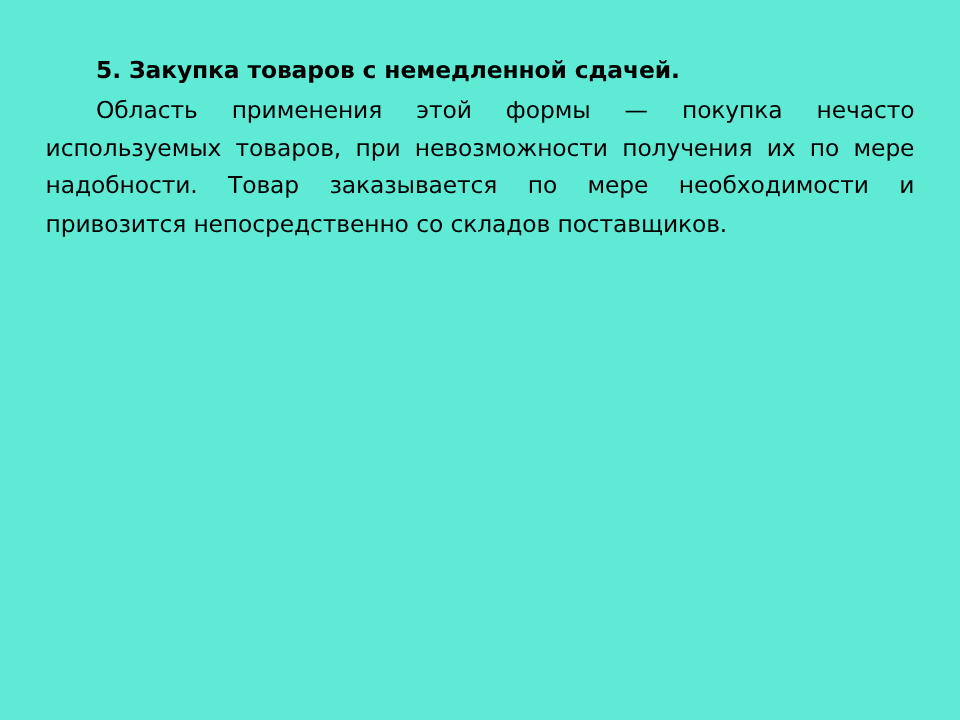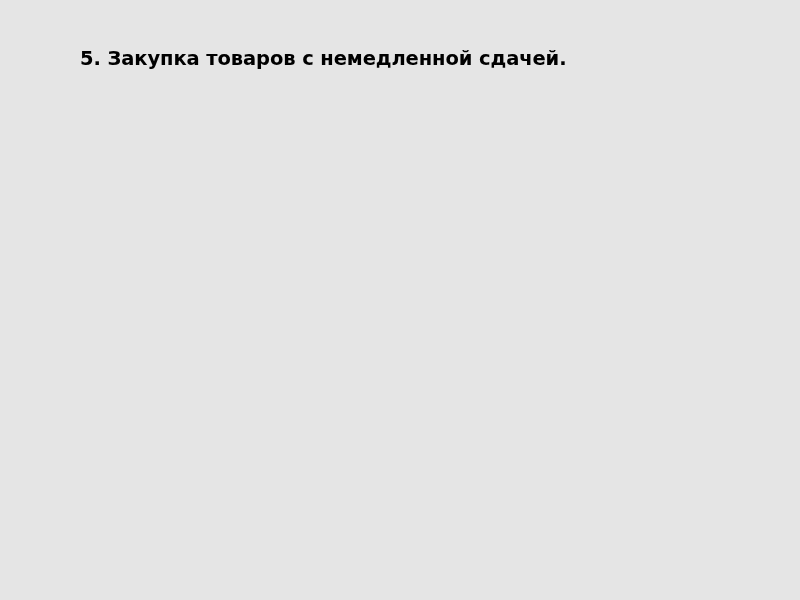--- a/index.html
+++ b/index.html
@@ -12,21 +12,21 @@
     background: #ffffff;
     font-family: "DejaVu Sans", "Liberation Sans", sans-serif;
     color: #000000;
     overflow: hidden;
   }
   .slide {
     position: relative;
     width: 800px;
     height: 600px;
     box-sizing: border-box;
-    background: #e5e5e5;
+    background: #5eead4;
   }
   .content {
     position: absolute;
     left: 38px;
     top: 46px;
     width: 724px;
   }
   .heading {
     font-size: 19.5px;
     font-weight: bold;
@@ -50,14 +50,15 @@
   .para + .para {
     margin-top: 0px;
   }
 </style>
 </head>
 <body>
 
 <div class="slide">
   <div class="content">
     <p class="heading">5. Закупка товаров с немедленной сдачей.</p>
+    <p class="para">Область применения этой формы — покупка нечасто используемых товаров, при невозможности получения их по мере надобности. Товар заказывается по мере необходимости и привозится непосредственно со складов поставщиков.</p>
   </div>
 </div>
 
 </body></html>

